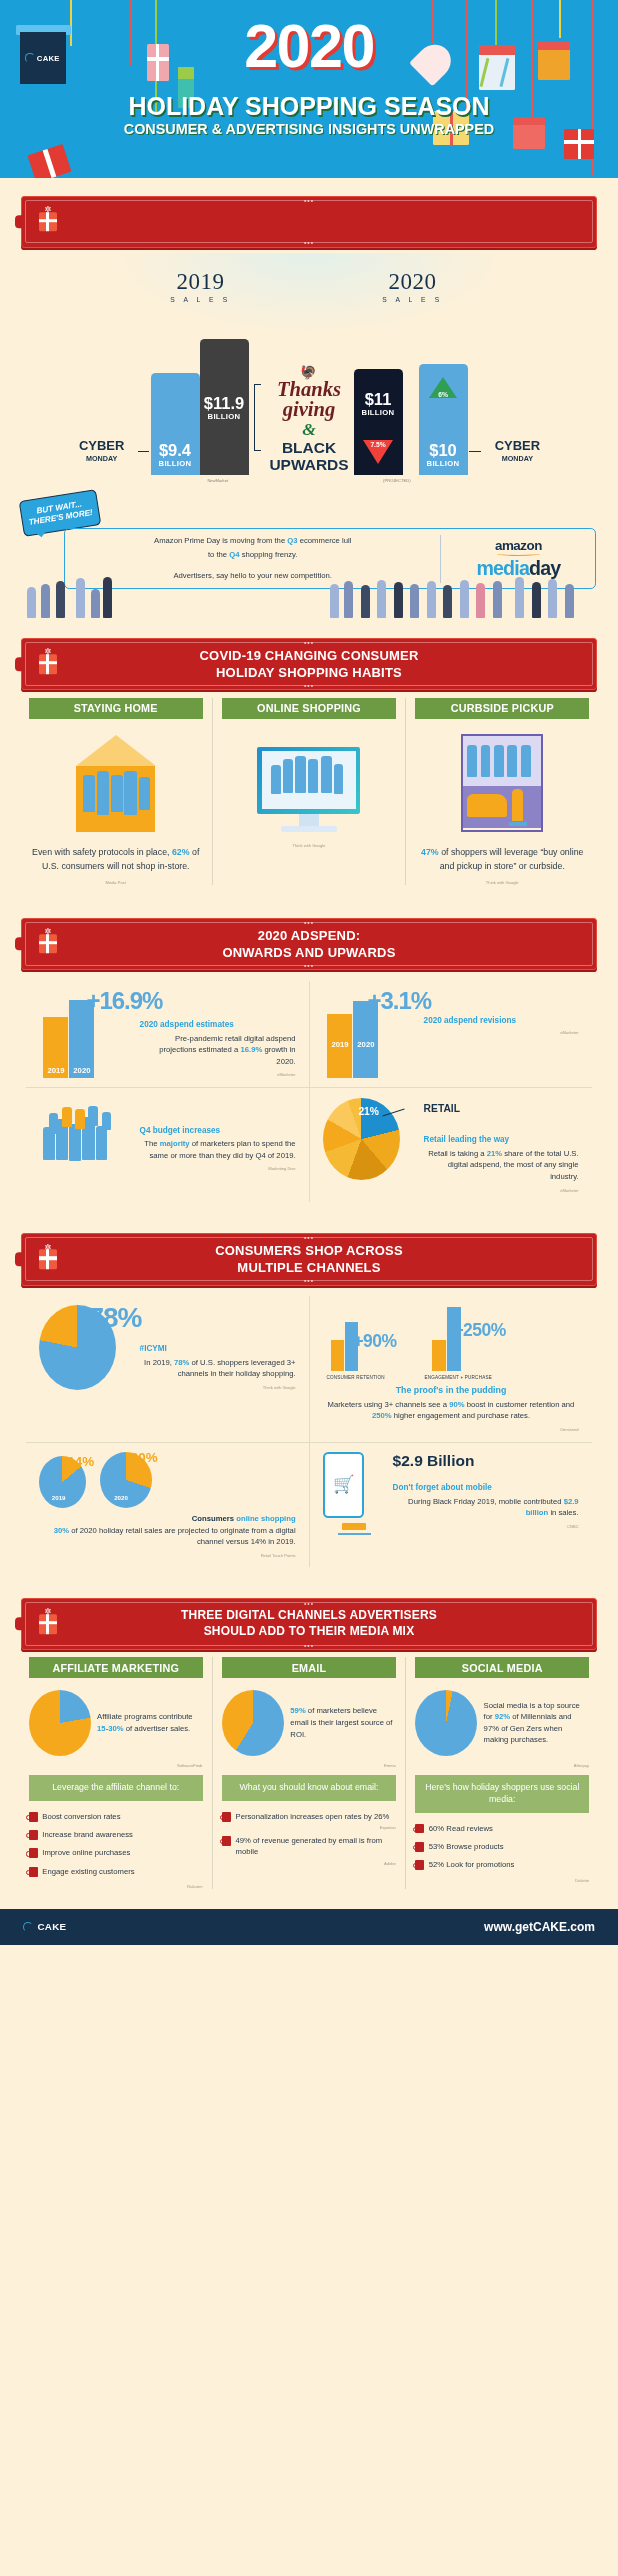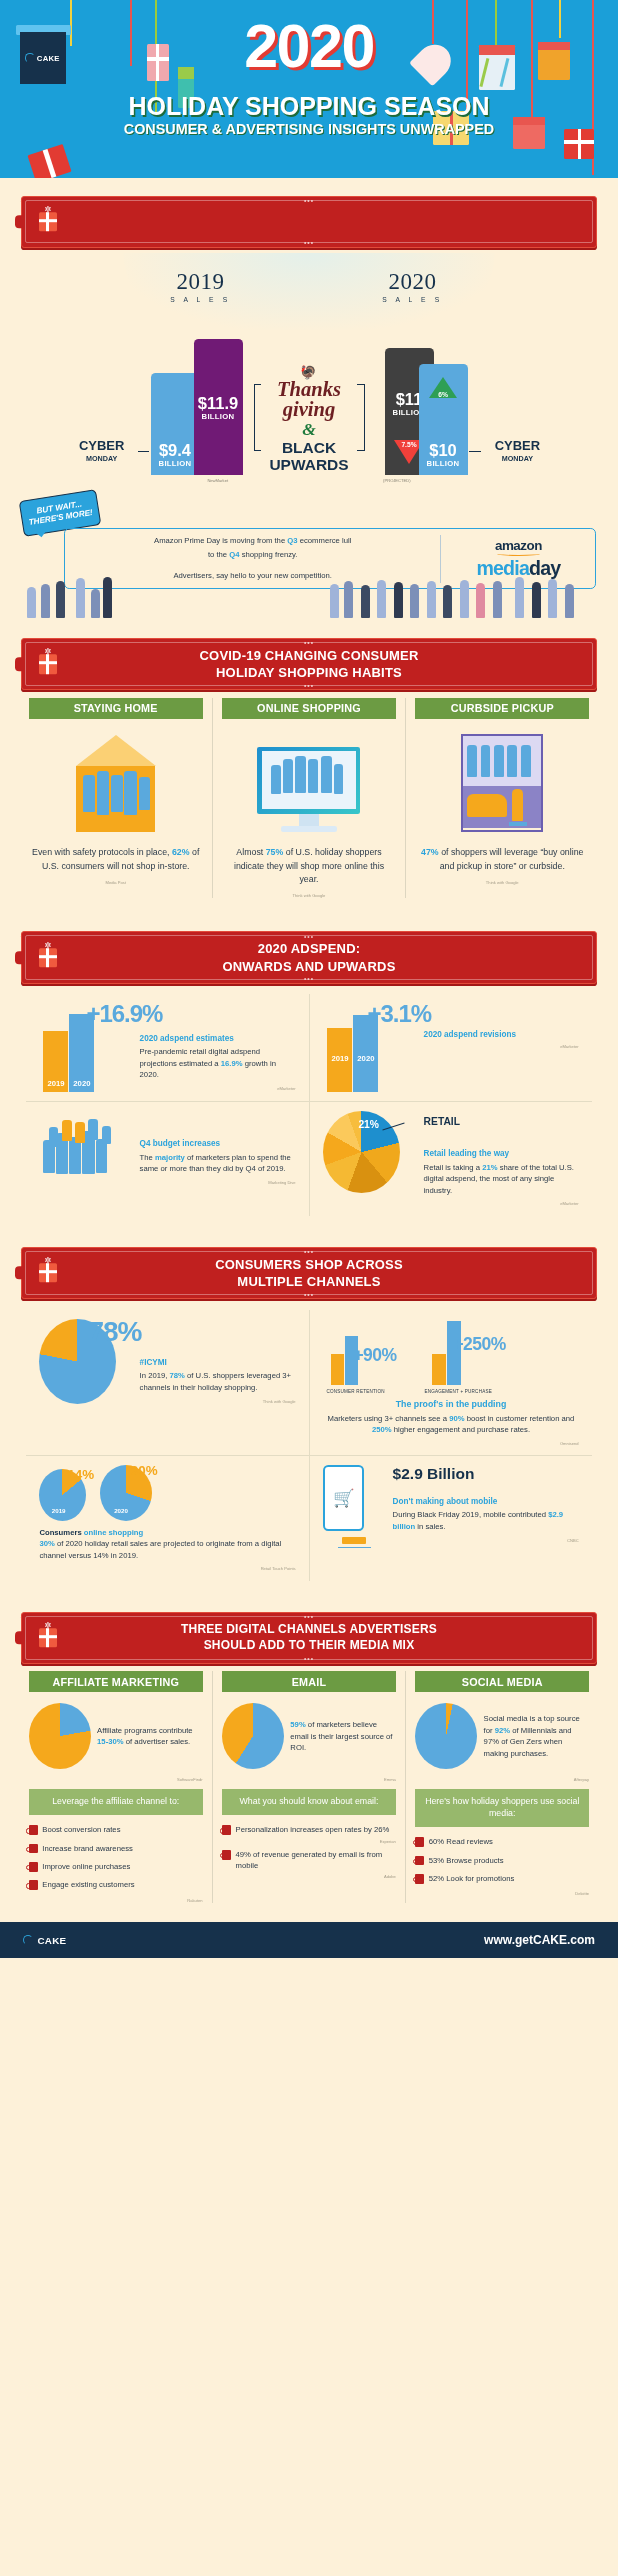--- a/index.html
+++ b/index.html
@@ -134,21 +134,21 @@
   .fig { background:#5aa9dd; border-radius:3.1px 3.1px 1px 1px; }
 
   
   .grid2 { display:flex; flex-wrap:wrap; padding:5.2px 26px 13.4px; position:relative; }
   .cell { width:50%; padding:9.3px 13.4px; display:flex; gap:7.2px; position:relative; }
   .cell.tl, .cell.tr { border-bottom:0.5px solid #e3dcc4; }
   .cell.tr, .cell.br { border-left:0.5px solid #e3dcc4; }
   .cell-art { width:93px; position:relative; flex-shrink:0; }
   .cell-body { flex:1; }
   .cell-h { color:#2ba3dc; font-size:8.2px; font-weight:bold; margin-bottom:3.6px; }
-  .cell-p { font-size:7.7px; line-height:1.5; color:#2b3a4a; }
+  .cell-p { font-size:7.7px; line-height:1.5; color:#2b3a4a;text-align:right; }
   .cell-p b { color:#2ba3dc; }
   .cell-src { font-size:4.1px; color:#a39c88; text-align:right; margin-top:5.2px; }
   .minibars { position:relative; height:77px; width:77px; }
   .mb { position:absolute; bottom:0; width:25px; }
   .mb .lab { position:absolute; bottom:3.1px; left:0; right:0; text-align:center;
     color:#fff; font-weight:bold; font-size:7.7px; }
 
   
   .pie { border-radius:50%; }
 
@@ -267,40 +267,40 @@
       </div>
       <div style="position:absolute;left:76px;bottom:23px;width:11.3px;height:1px;background:#16314b"></div>
 
       <div class="bar" style="left:89px;width:49px;height:102px;background:#5aa9dd">
         <div class="amt" style="bottom:7.2px">
           <span class="big">$9.4</span>
           <span class="unit">BILLION</span>
         </div>
       </div>
 
-      <div class="bar" style="left:132px;width:49px;height:136px;background:#701a75">
+      <div class="bar" style="left:138px;width:49px;height:136px;background:#404040">
         <div class="amt" style="bottom:54px">
           <span class="big">$11.9</span>
           <span class="unit">BILLION</span>
         </div>
       </div>
 
       <div class="bracket" style="left:192px;bottom:24px;height:67px;border-right:none"></div>
       <div class="bracket" style="right:192px;bottom:24px;height:67px;border-left:none"></div>
       <div class="tg-block">
         <div class="turkey">🦃</div>
         <div class="tg-script">Thanks giving</div>
         <div class="tg-amp">&amp;</div>
         <div class="tg-bf">
           <span>BLACK</span><br>
           <span>UPWARDS</span>
         </div>
       </div>
 
-      <div class="bar" style="left:323px;width:49px;height:127px;background:#404040">
+      <div class="bar" style="left:292px;width:49px;height:106px;background:#0f172a">
         <div class="amt" style="bottom:58px">
           <span class="big">$11</span>
           <span class="unit">BILLION</span>
         </div>
         <div style="position:absolute;bottom:11.3px;left:50%;transform:translateX(-50%);width:0;height:0;
              border-left:15.5px solid transparent;border-right:15.5px solid transparent;border-top:24px solid #f0403a"></div>
         <div style="position:absolute;bottom:27px;left:0;right:0;text-align:center;color:#fff;font-size:6.7px;font-weight:bold">7.5%</div>
       </div>
 
       <div class="bar" style="left:357px;width:49px;height:111px;background:#5aa9dd">
@@ -420,23 +420,20 @@
             <div class="fig" style="position:absolute;left:33px;top:5.2px;width:11.3px;height:37px"></div>
             <div class="fig" style="position:absolute;left:46px;top:8.2px;width:10.3px;height:34px"></div>
             <div class="fig" style="position:absolute;left:59px;top:5.2px;width:11.3px;height:37px"></div>
             <div class="fig" style="position:absolute;left:72px;top:12.4px;width:9.3px;height:30px"></div>
           </div>
             </div>
           <div class="neck"></div>
             <div class="base"></div>
         </div>
       </div>
-      <div class="col-txt">
-        <span>Almost </span><b>75%</b><span> of U.S. holiday shoppers indicate they will shop more online this year.</span>
-      </div>
       <div class="col-src">Think with Google</div>
     </div>
 
     <div class="col3">
       <div class="col-head">CURBSIDE PICKUP</div>
       <div class="col-art">
         <div class="curb">
           <div class="top">
             <div class="fig" style="position:absolute;left:4.1px;top:9.3px;width:9.3px;height:32px"></div>
             <div class="fig" style="position:absolute;left:17.5px;top:9.3px;width:9.3px;height:32px"></div>
@@ -646,21 +643,21 @@
     <div class="cell br">
       <div class="cell-art" style="width:62px">
         <div class="phone">
             <div class="cart">🛒</div>
           </div>
         <div style="width:24px;height:7.2px;background:#f5a81c;margin:5.2px auto 0;border-radius:1px"></div>
         <div style="width:33px;height:1.5px;background:#5aa9dd;margin:3.1px auto 0"></div>
       </div>
       <div class="cell-body">
         <div style="font-size:15.5px;font-weight:bold;color:#16314b;margin-bottom:13.4px">$2.9 Billion</div>
-        <div class="cell-h">Don't making about mobile</div>
+        <div class="cell-h">Don't forget about mobile</div>
         <div class="cell-p">
           <span>During Black Friday 2019, mobile contributed </span><b>$2.9 billion</b><span> in sales.</span>
         </div>
         <div class="cell-src">CNBC</div>
       </div>
     </div>
   </div>
 
   <div class="banner-wrap">
     <div class="banner">

